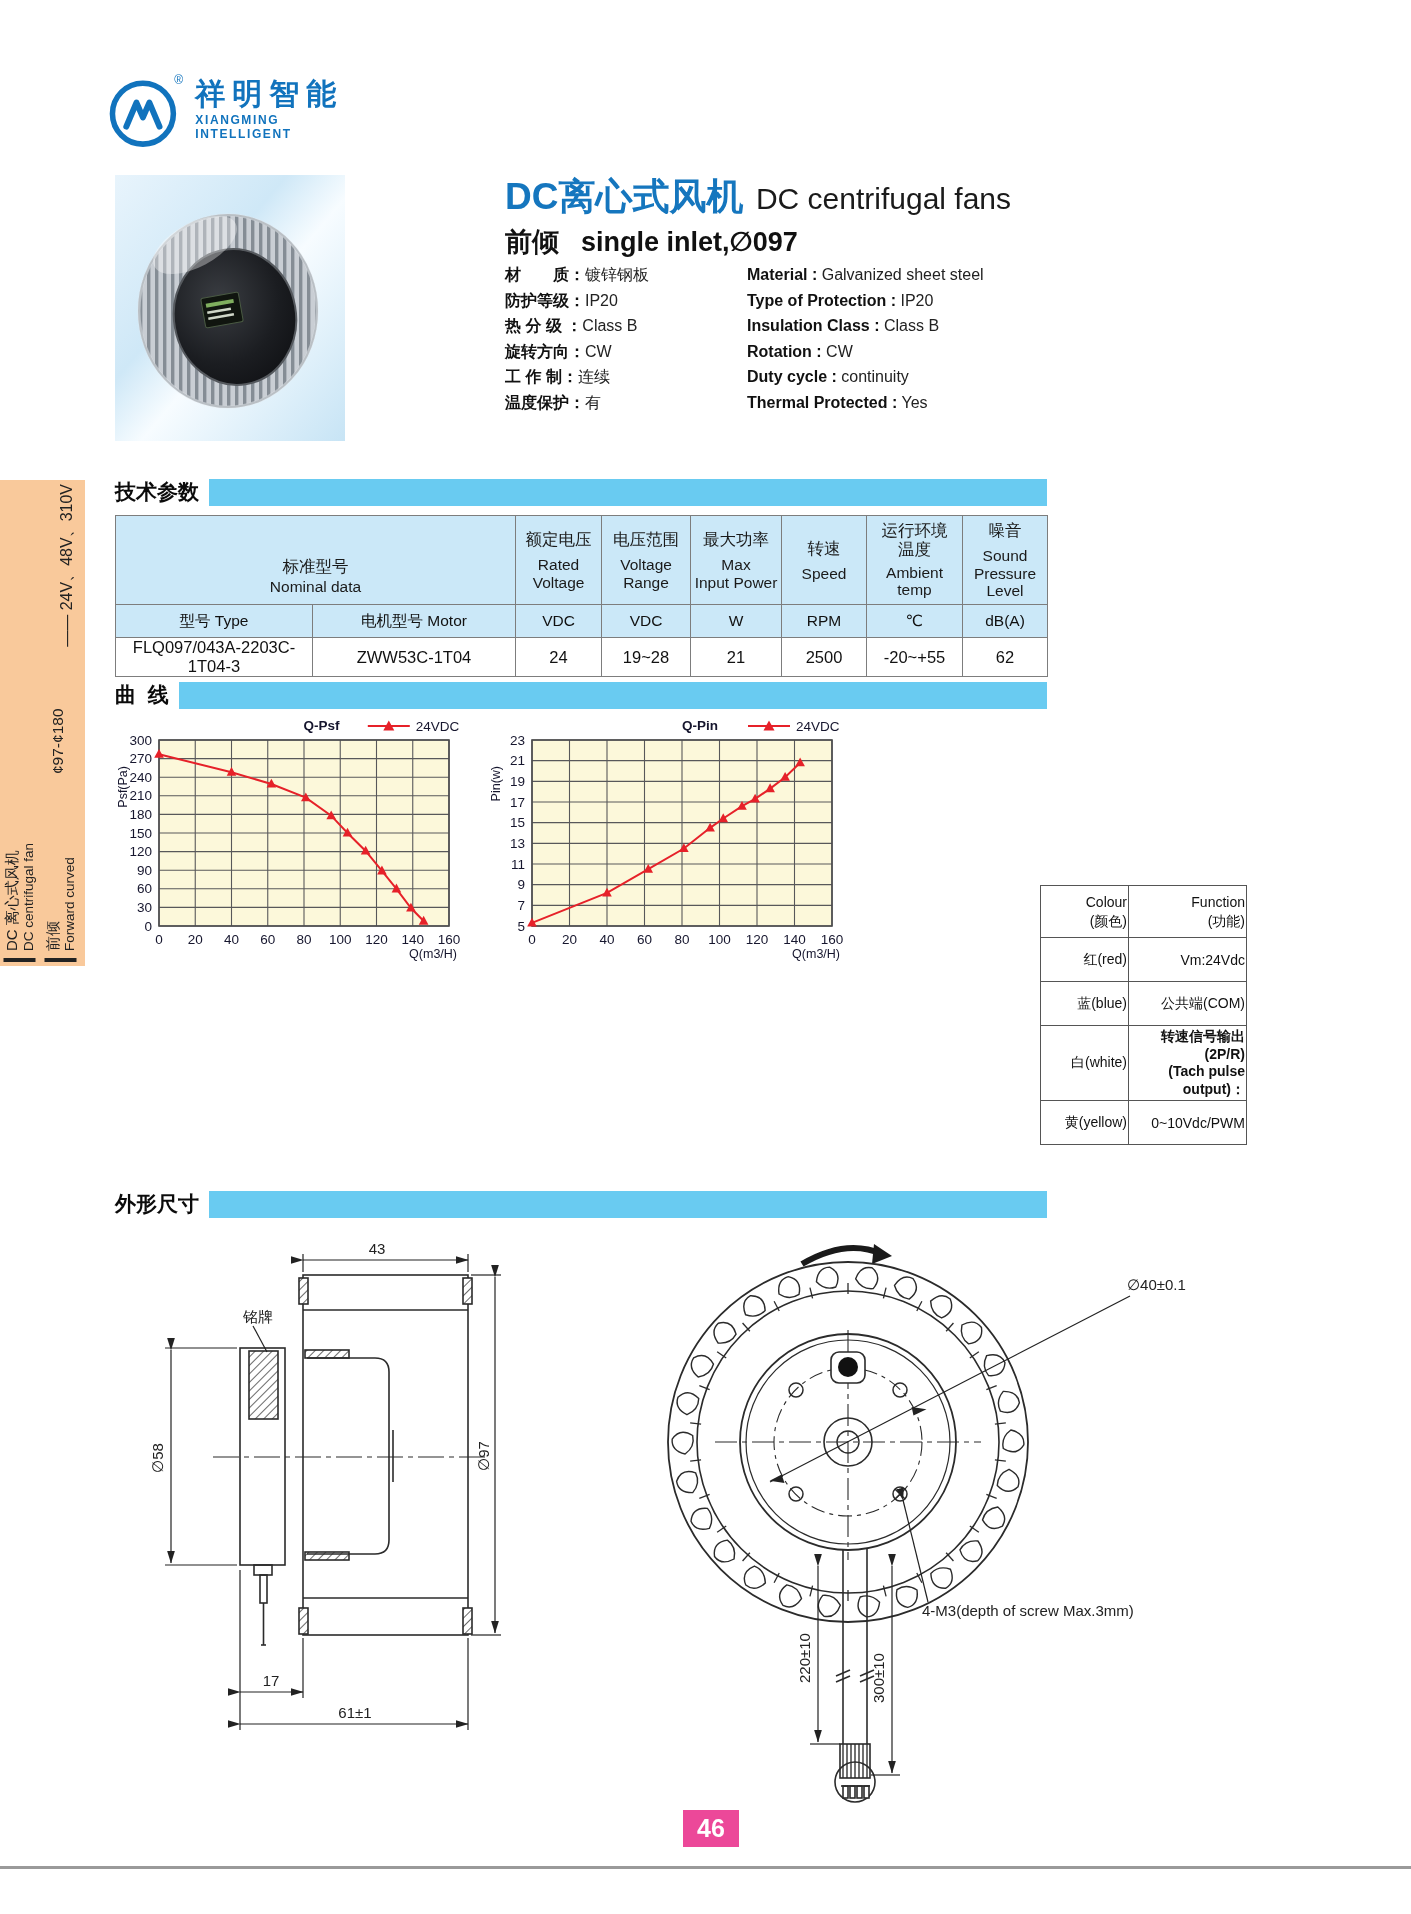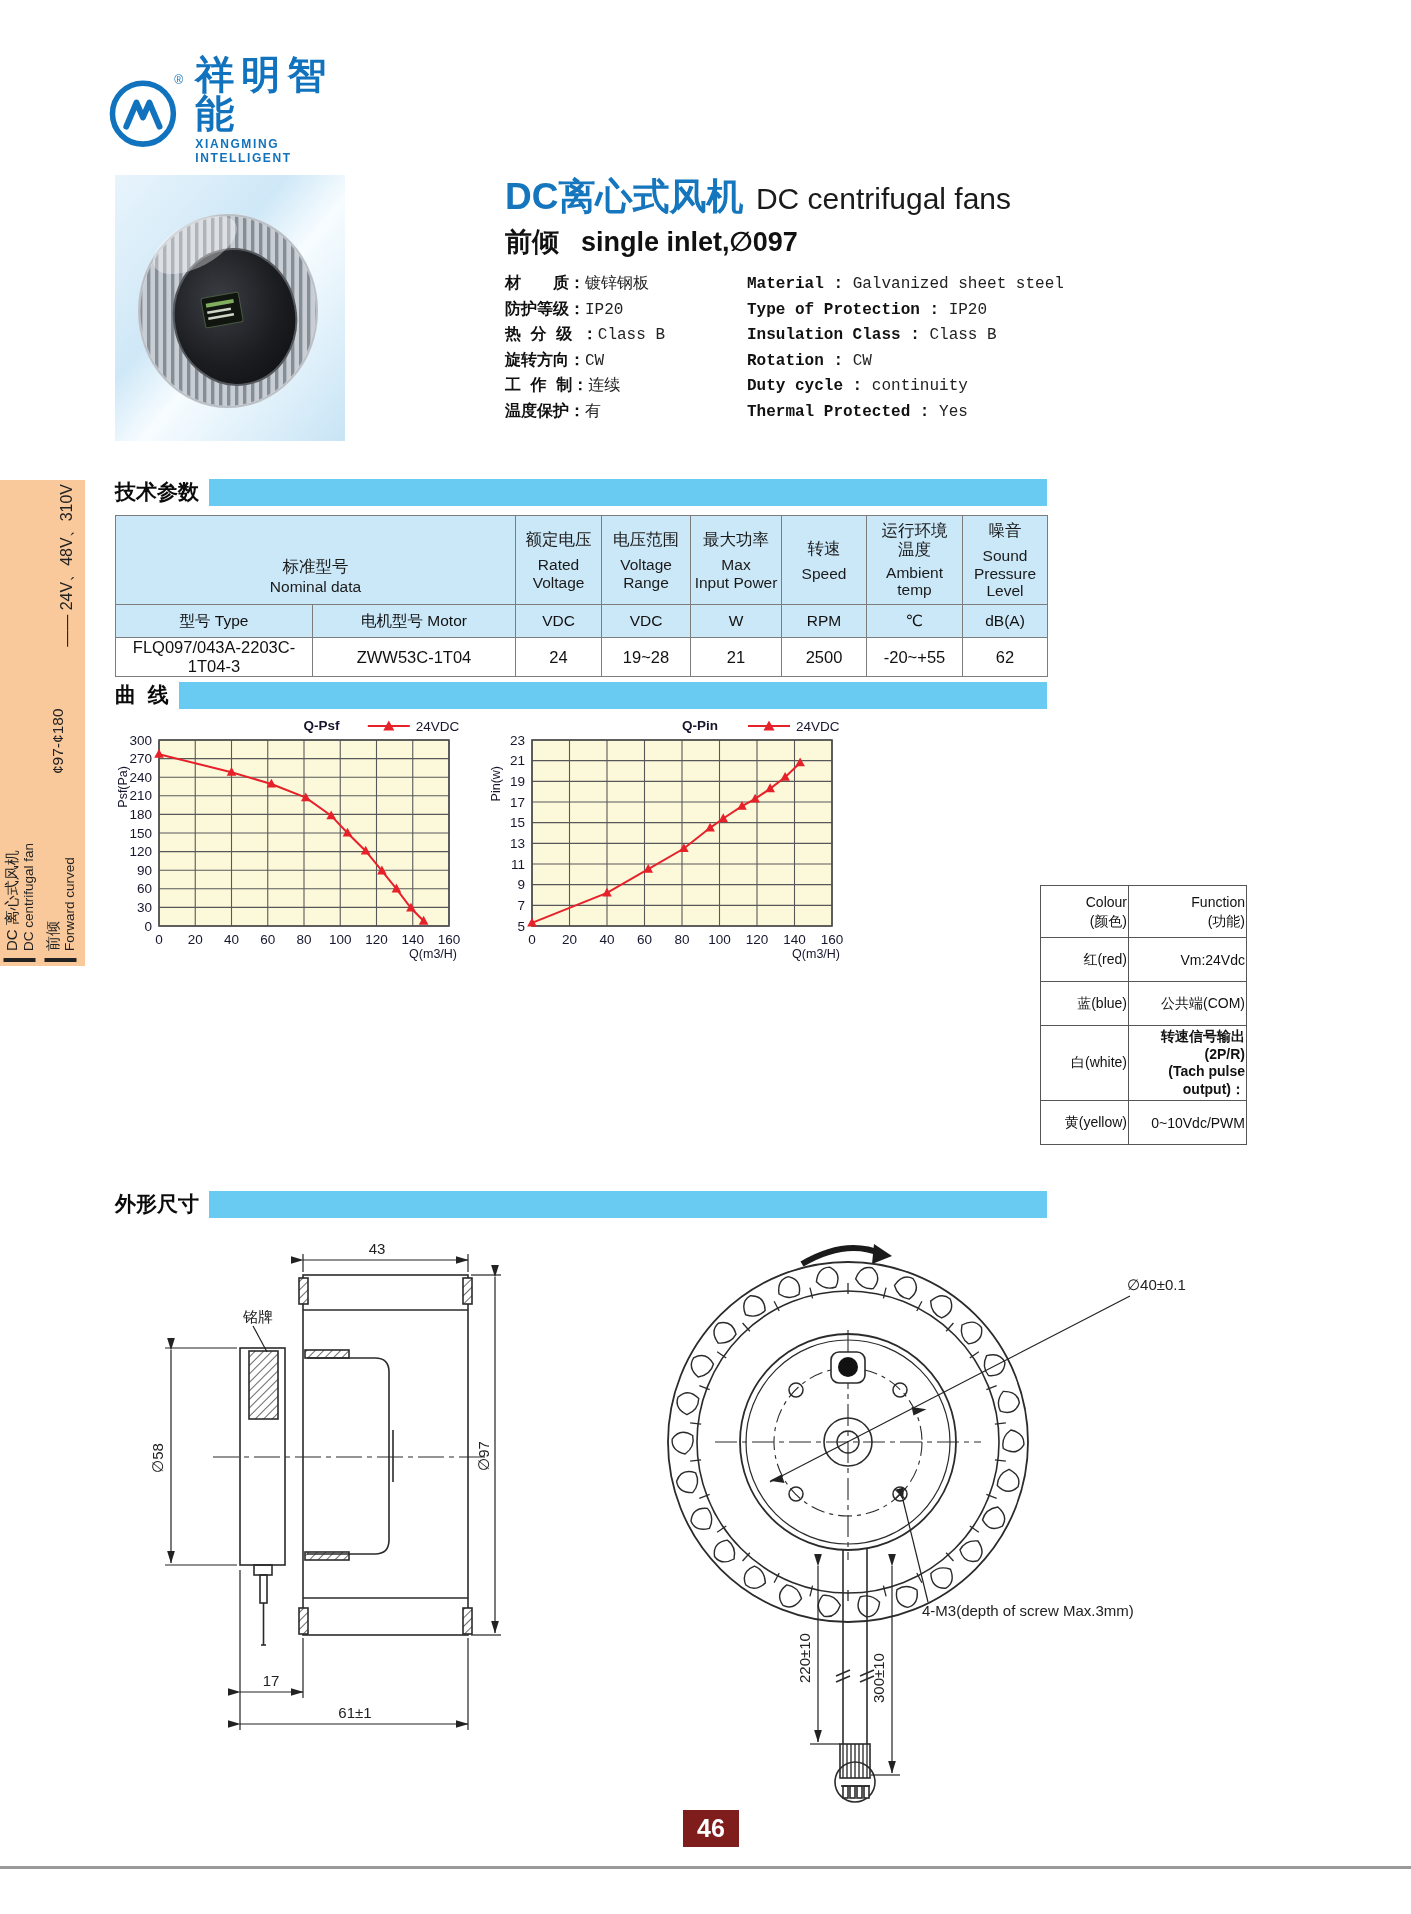--- a/index.html
+++ b/index.html
@@ -11,35 +11,35 @@
   .side-rot{position:absolute;left:50%;top:50%;width:486px;height:85px;
             transform:translate(-50%,-50%) rotate(-90deg);}
   .side-grp{position:absolute;border-left:4px solid #222;padding-left:7px;line-height:1.12;}
   .side-grp .cnl{font-size:15px;color:#222;}
   .side-grp .enl{font-size:13.5px;color:#222;}
   .side-note{position:absolute;font-size:15.5px;color:#222;white-space:nowrap;}
 
   
   .logo{position:absolute;left:106px;top:64px;width:260px;height:92px;display:flex;align-items:center;}
   .logo-text{margin-left:10px;}
-  .logo-cn{font-size:39px;font-weight:bold;color:#1173BD;letter-spacing:7px;line-height:1;}
+  .logo-cn{font-size:30px;font-weight:bold;color:#1173BD;letter-spacing:7px;line-height:1;}
   .logo-en{font-size:12px;font-weight:bold;color:#1173BD;letter-spacing:1.6px;margin-top:4px;}
 
   
   .photo{position:absolute;left:115px;top:175px;width:230px;height:266px;
          background:linear-gradient(130deg,#e8f4fc 0%,#cfe8f7 38%,#f7fcff 55%,#c7e4f5 100%);}
 
   
   .info{position:absolute;left:505px;top:172px;width:560px;}
   .title-line{white-space:nowrap;}
   .title-cn{font-size:37px;font-weight:bold;color:#1576BE;}
   .title-en{font-size:30px;color:#1a1a1a;margin-left:8px;text-align:center;}
   .subtitle{margin-top:2px;font-size:27px;font-weight:bold;color:#111;}
   .subtitle .sub-cn{margin-right:22px;}
-  .specs{display:flex;margin-top:12px;font-family:Liberation Mono, monospace;}
+  .specs{display:flex;margin-top:2px;}
   .spec-col{line-height:25.5px;font-size:16px;}
   .spec-col.cn{width:242px;}
   .spec-col.en{width:300px;}
   .spec-row{white-space:nowrap;}
   .spec-label{font-weight:bold;color:#111;}
   .spec-value{color:#222;}
 
   
   .sec{position:absolute;left:115px;width:932px;display:flex;align-items:center;}
   .sec .sec-title{font-size:21px;font-weight:bold;color:#0b0b0b;white-space:pre;}
@@ -64,21 +64,21 @@
   .wtable td{border:1.5px solid #555;text-align:right;vertical-align:middle;font-size:14px;color:#111;padding:2px 1px;}
   .wtable .wh{height:52px;font-size:14.5px;line-height:1.3;}
   .wtable .r1{height:44px;}
   .wtable .r3{height:60px;font-size:12px;font-weight:bold;white-space:pre-line;line-height:1.25;}
 
   
   .draw{position:absolute;}
   .dwg-text{font-size:15px;fill:#222;font-family:"Liberation Sans","DejaVu Sans",sans-serif;}
 
   
-  .pagenum{position:absolute;left:683px;top:1810px;width:56px;height:37px;background:#7f1d1d;
+  .pagenum{position:absolute;left:683px;top:1810px;width:56px;height:37px;background:#ec4899;
            color:#fff;font-size:25px;font-weight:bold;display:flex;align-items:center;justify-content:center;}
   .bottom-rule{position:absolute;left:0;top:1866px;width:1411px;height:3px;background:#9a9a9a;}
 </style>
 </head>
 <body>
 
 <div class="page">
 
   <div class="side-tab">
     <div class="side-rot">

